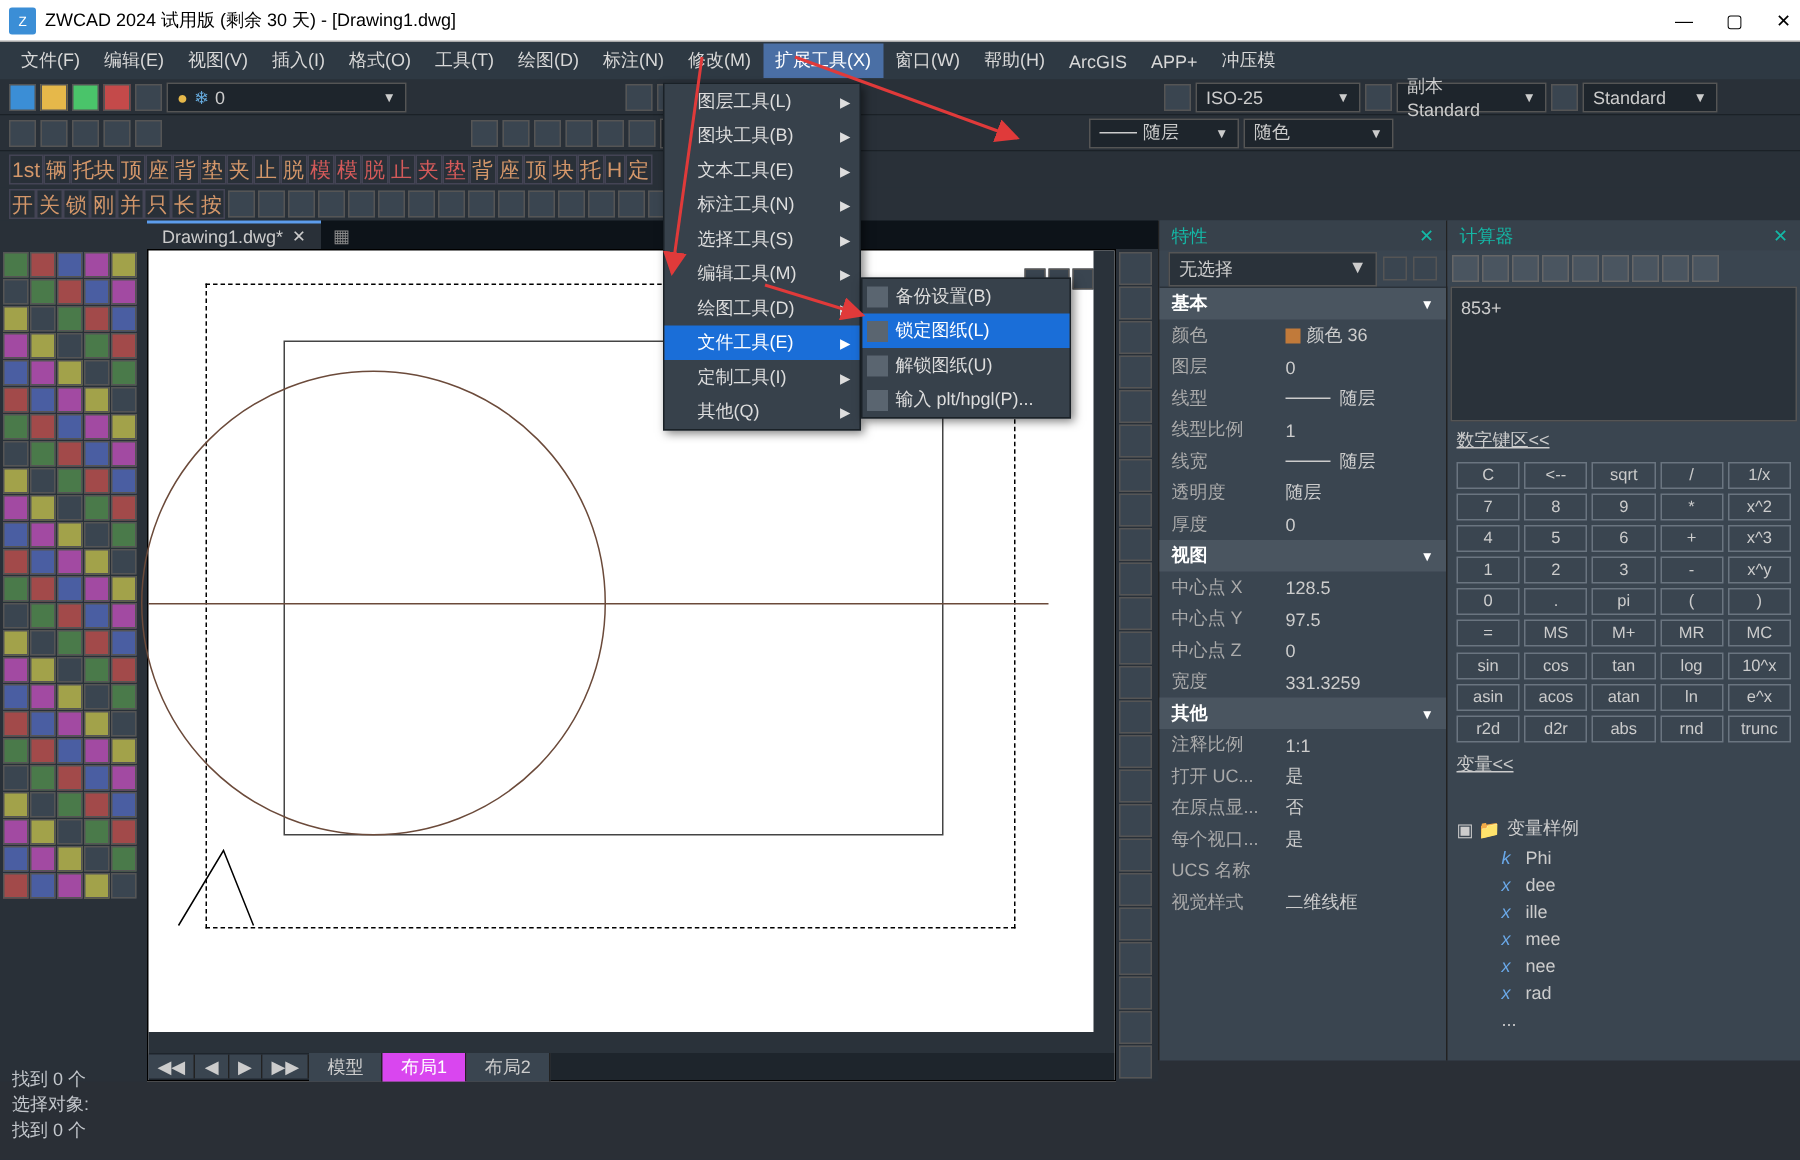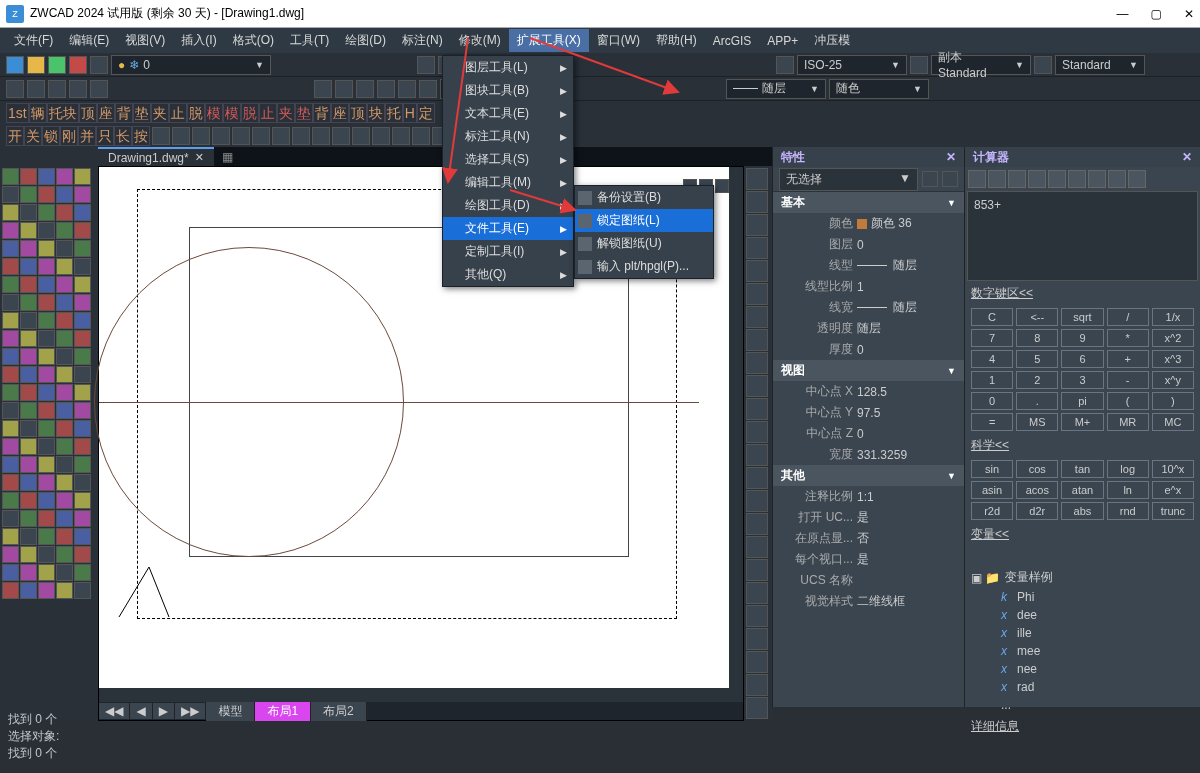--- a/index.html
+++ b/index.html
@@ -53,28 +53,28 @@
 .ltab { padding:1px 12px; color:#ccc; background:#3a4550; border-right:1px solid #222;}
 .ltab.active { background:#d946ef; color:#fff;}
 .scrollbar-h{position:absolute;bottom:18px;left:0;right:0;height:14px;background:#2a323a;}
 .scrollbar-v{position:absolute;top:0;bottom:32px;right:0;width:14px;background:#2a323a;}
 
 .rightpanel { width: 28px; background: #293038; display:flex;flex-direction:column;gap:1px;padding:2px;}
 .rightpanel .ico{width:22px;height:22px;background:#3a4550;border:1px solid #555;}
 
 
 .proppanel { width: 192px; background: #3a4550; display:flex;flex-direction:column; border-left:1px solid #222;}
-.panelhdr { height:20px; background:#37414b; color:#c4b5fd; font-weight:bold; padding:2px 8px; display:flex;align-items:center;}
+.panelhdr { height:20px; background:#37414b; color:#14b8a6; font-weight:normal; padding:2px 8px; display:flex;align-items:center;}
 .panelhdr .x{margin-left:auto;cursor:pointer;}
 .panelsub{height:25px;background:#3a4550;display:flex;align-items:center;padding:2px 6px;gap:4px;border-bottom:1px solid #2a323a;}
 .panelsub .combo{flex:1;background:#2a323a;border:1px solid #555;padding:2px 6px;display:flex;}
 .grp{background:#4a5560;color:#fff;padding:2px 8px;display:flex;align-items:center;font-weight:bold;}
 .grp .arrow{margin-left:auto;font-size:9px;}
 .proprow{display:flex;padding:2px 0 2px 8px;color:#ccc;align-items:center;height:21px;}
-.proprow .lbl{width:72px;color:#aaa;text-align:right;}
+.proprow .lbl{width:72px;color:#aaa;}
 .proprow .val{flex:1;color:#ccc;padding-left:4px;}
 .proprow .swatch{display:inline-block;width:10px;height:10px;background:#888;margin-right:4px;vertical-align:middle;}
 .proprow .lineico{display:inline-block;width:30px;border-top:1px solid #ccc;margin-right:6px;vertical-align:middle;}
 
 
 .calcpanel { width: 236px; background: #3a4550; display:flex;flex-direction:column; border-left:1px solid #222;}
 .calctoolbar{height:24px;background:#3a4550;display:flex;gap:2px;padding:3px;}
 .calctoolbar .ci{width:18px;height:18px;background:#4a5560;border:1px solid #666;}
 .display{background:#2a323a;color:#ccc;min-height:90px;padding:6px;border:1px solid #555;margin:0 2px;}
 .keysection{color:#ccc;padding:4px 6px;text-decoration:underline;}
@@ -576,21 +576,20 @@
         <div class="key">.</div>
         <div class="key">pi</div>
         <div class="key">(</div>
         <div class="key">)</div>
         <div class="key">=</div>
         <div class="key">MS</div>
         <div class="key">M+</div>
         <div class="key">MR</div>
         <div class="key">MC</div>
       </div>
-    <div class="keysection">科学&lt;&lt;</div>
     <div class="keygrid" id="scikeys">
         <div class="key">sin</div>
         <div class="key">cos</div>
         <div class="key">tan</div>
         <div class="key">log</div>
         <div class="key">10^x</div>
         <div class="key">asin</div>
         <div class="key">acos</div>
         <div class="key">atan</div>
         <div class="key">ln</div>
@@ -629,21 +628,20 @@
         <div class="varrow" style="padding-left: 36px;">
           <span class="varx">x</span>
           <span>nee</span>
         </div>
         <div class="varrow" style="padding-left: 36px;">
           <span class="varx">x</span>
           <span>rad</span>
         </div>
         <div class="varrow" style="padding-left: 36px;">...</div>
       </div>
-    <div class="keysection">详细信息</div>
   </div>
 </div>
 
 <div class="cmdarea" id="cmdarea">
     <div>找到 0 个</div>
     <div>选择对象:</div>
     <div>找到 0 个</div>
   </div>
 
 <div class="dropdown" id="dd1" style="left:442px;top:55px;width:132px">

